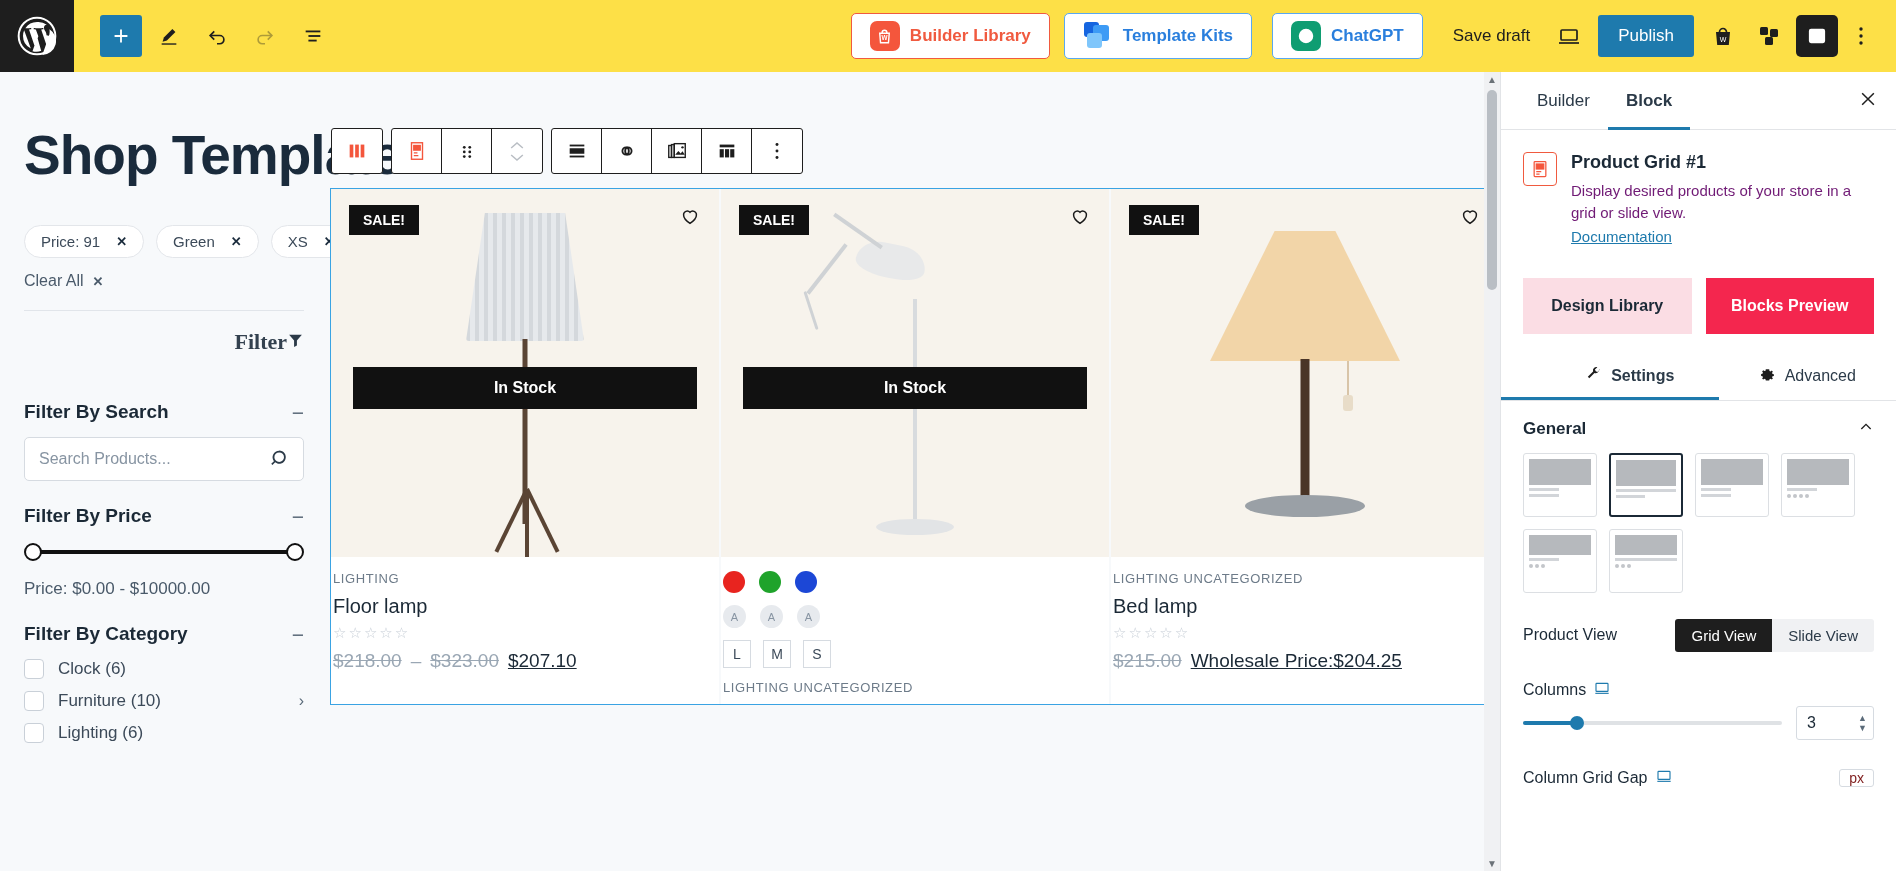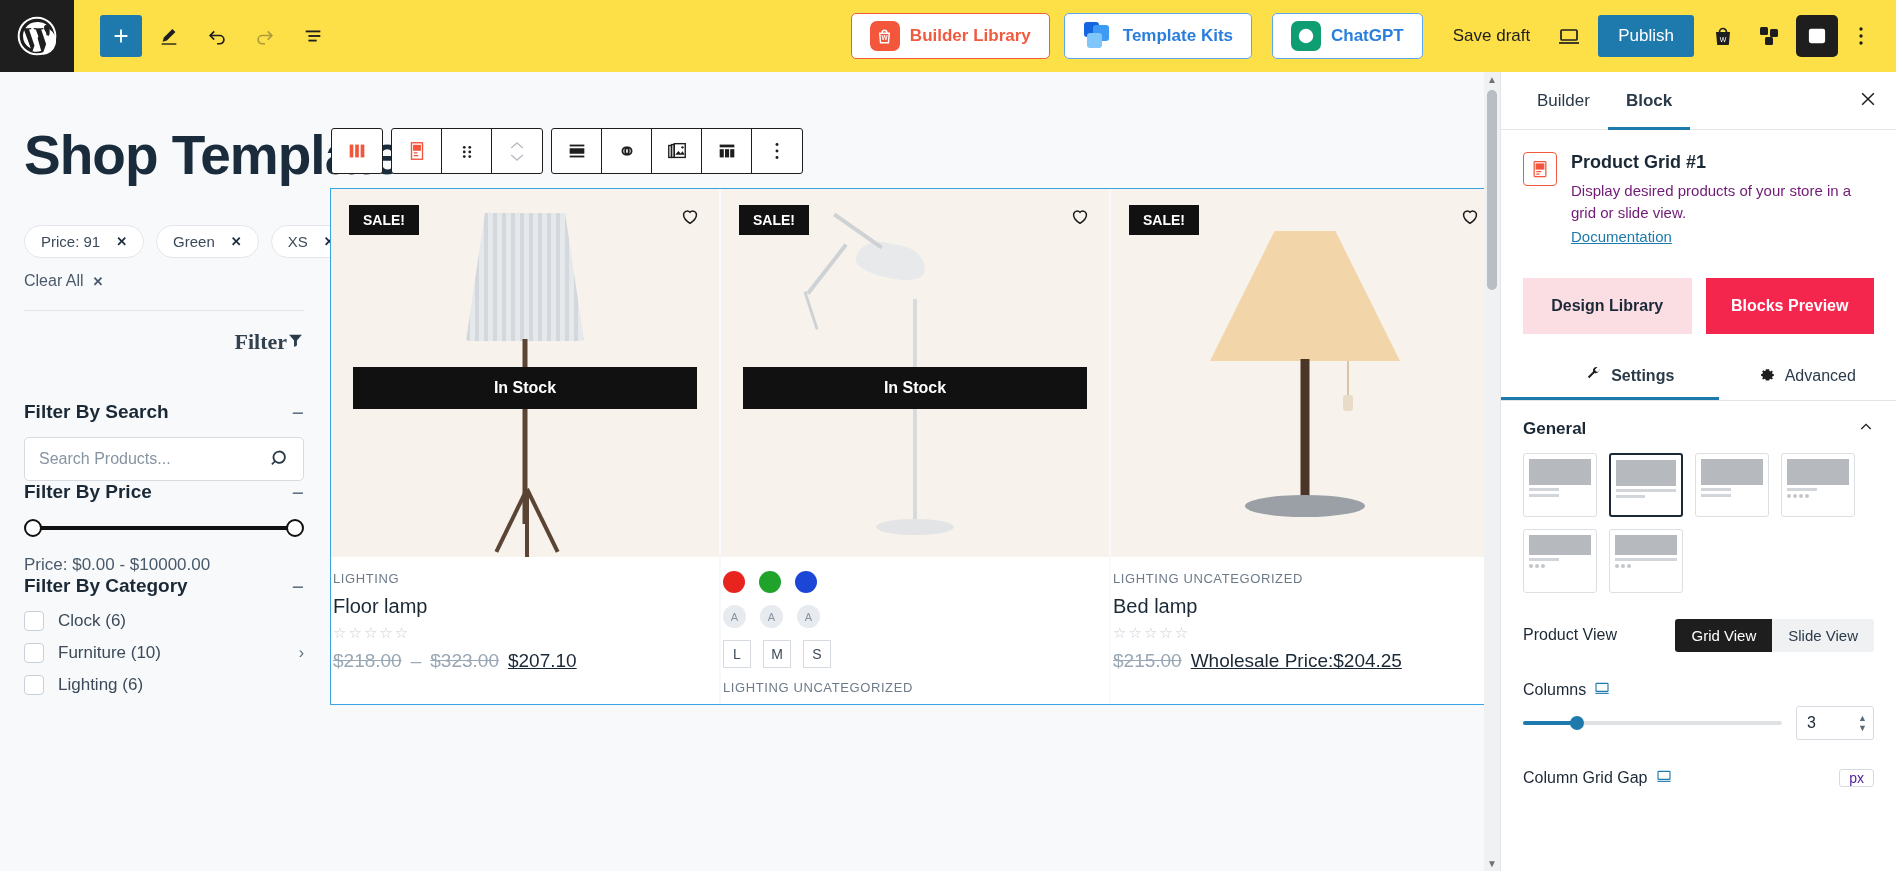--- a/index.html
+++ b/index.html
@@ -90,21 +90,21 @@
   }
   .chip .x { font-size: 13px; font-weight: 800; color:#1a2b3c; }
   .clear-all { font-size: 16px; color:#4a5a6a; display:flex; align-items:center; gap:9px; cursor:pointer; margin-bottom: 20px; }
   .clear-all .x { font-size: 13px; font-weight: 700; }
   .divider { height:1px; background:#e1e5ea; margin-bottom: 18px; }
 
   .filter-head { display:flex; align-items:center; justify-content:flex-end; margin-bottom: 46px; }
   .filter-head h3 { font-family: "Liberation Serif", serif; font-size: 22px; font-weight: 700; color:#33414f; }
   .funnel svg { width:17px; height:17px; fill:#2b3a48; }
 
-  .f-sec { }
+  .f-sec { margin-bottom: 24px; }
   .f-sec-head { display:flex; align-items:center; justify-content:space-between; margin-bottom: 14px; }
   .f-sec-head h4 { font-size: 19px; font-weight: 700; color:#1b2936; }
   .f-minus { font-size: 21px; color:#5b6b7a; line-height:1; cursor:pointer; }
 
   .search-wrap { position: relative; }
   .search-wrap input {
     width: 100%; height: 44px; border:1px solid #d6dbe1; border-radius: 5px;
     padding: 0 44px 0 14px; font-size: 16px; color:#5b6b7a; background:#fff;
     font-family: "Liberation Sans", sans-serif;
   }
@@ -279,21 +279,21 @@
   .rp-fill { position:absolute; left:0; top:0; height:4px; background:#1e7aad; border-radius:2px; width:21%; }
   .rp-knob { position:absolute; left:21%; top:-5px; width:14px; height:14px; background:#1e7aad; border-radius:50%; transform:translateX(-50%); }
   .num-box {
     width:78px; height:34px; border:1px solid #d6dbe1; border-radius:3px; display:flex; align-items:center;
     padding-left:10px; font-size:16px; color:#1b2936; position:relative; background:#fff;
   }
   .spin { position:absolute; right:6px; display:flex; flex-direction:column; gap:2px; }
   .spin span { font-size:9px; line-height:8px; color:#5b6b7a; }
 
   .unit-box {
-    border:1px solid #d6dbe1; border-radius:3px; padding:0 9px; font-size:14px; color:#4c1d95; background:#fff;
+    border:1px solid #d6dbe1; border-radius:3px; padding:0 9px; font-size:14px; color:#7f1d1d; background:#fff;
   }
 </style>
 </head>
 <body>
 
 <div class="app">
 
   <div class="topbar">
     <div class="wp-logo">
       <svg viewBox="0 0 24 24">

